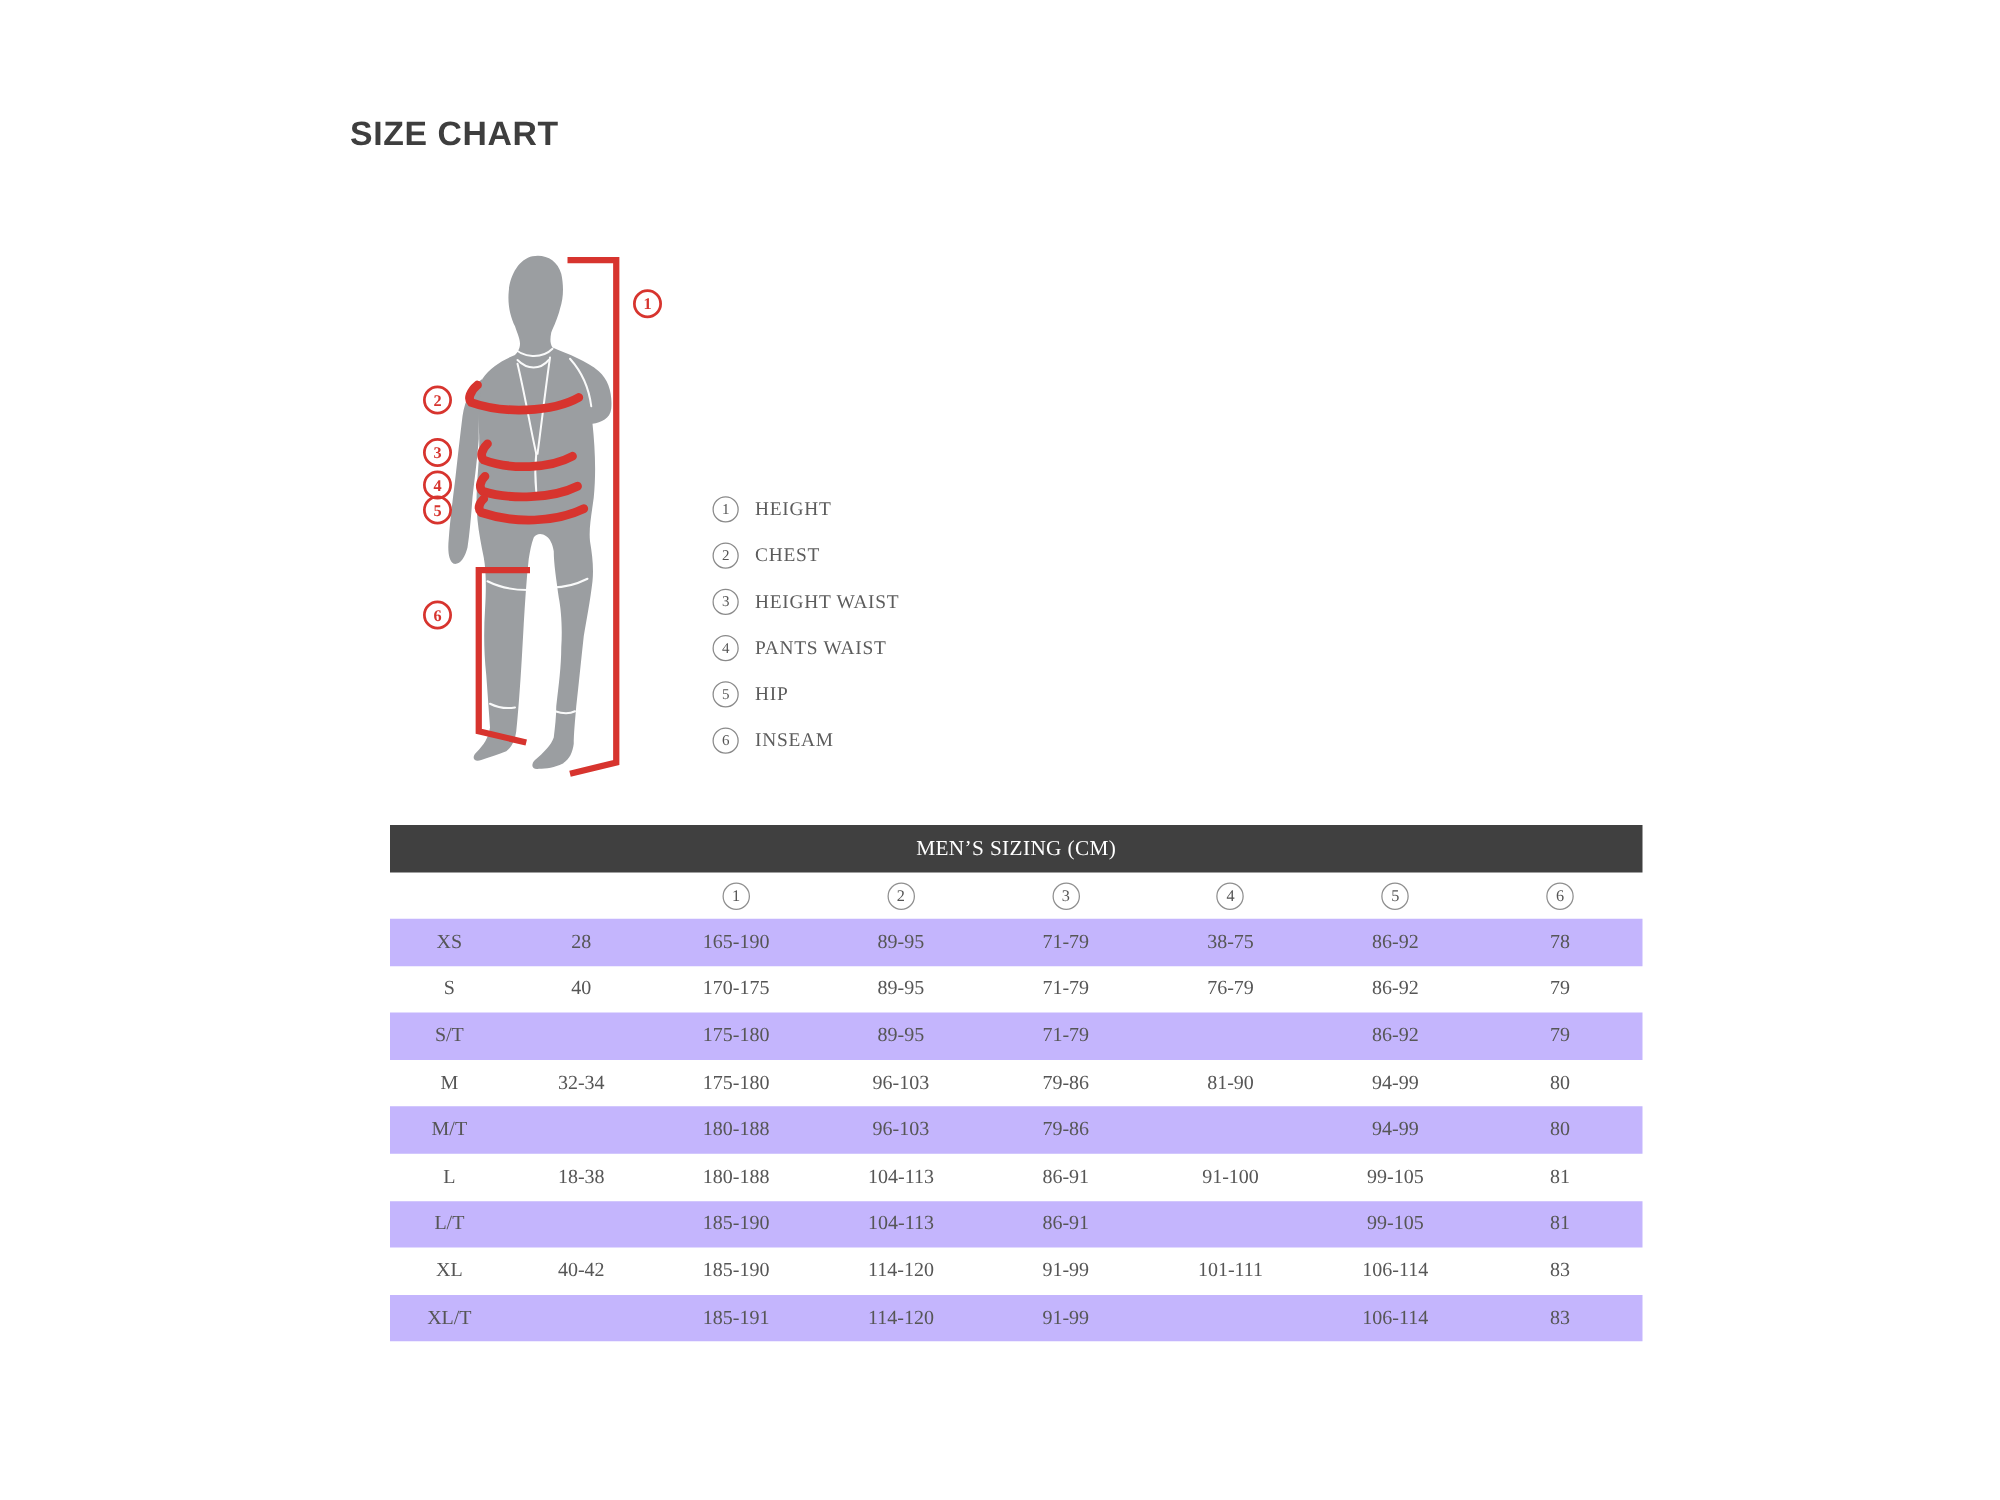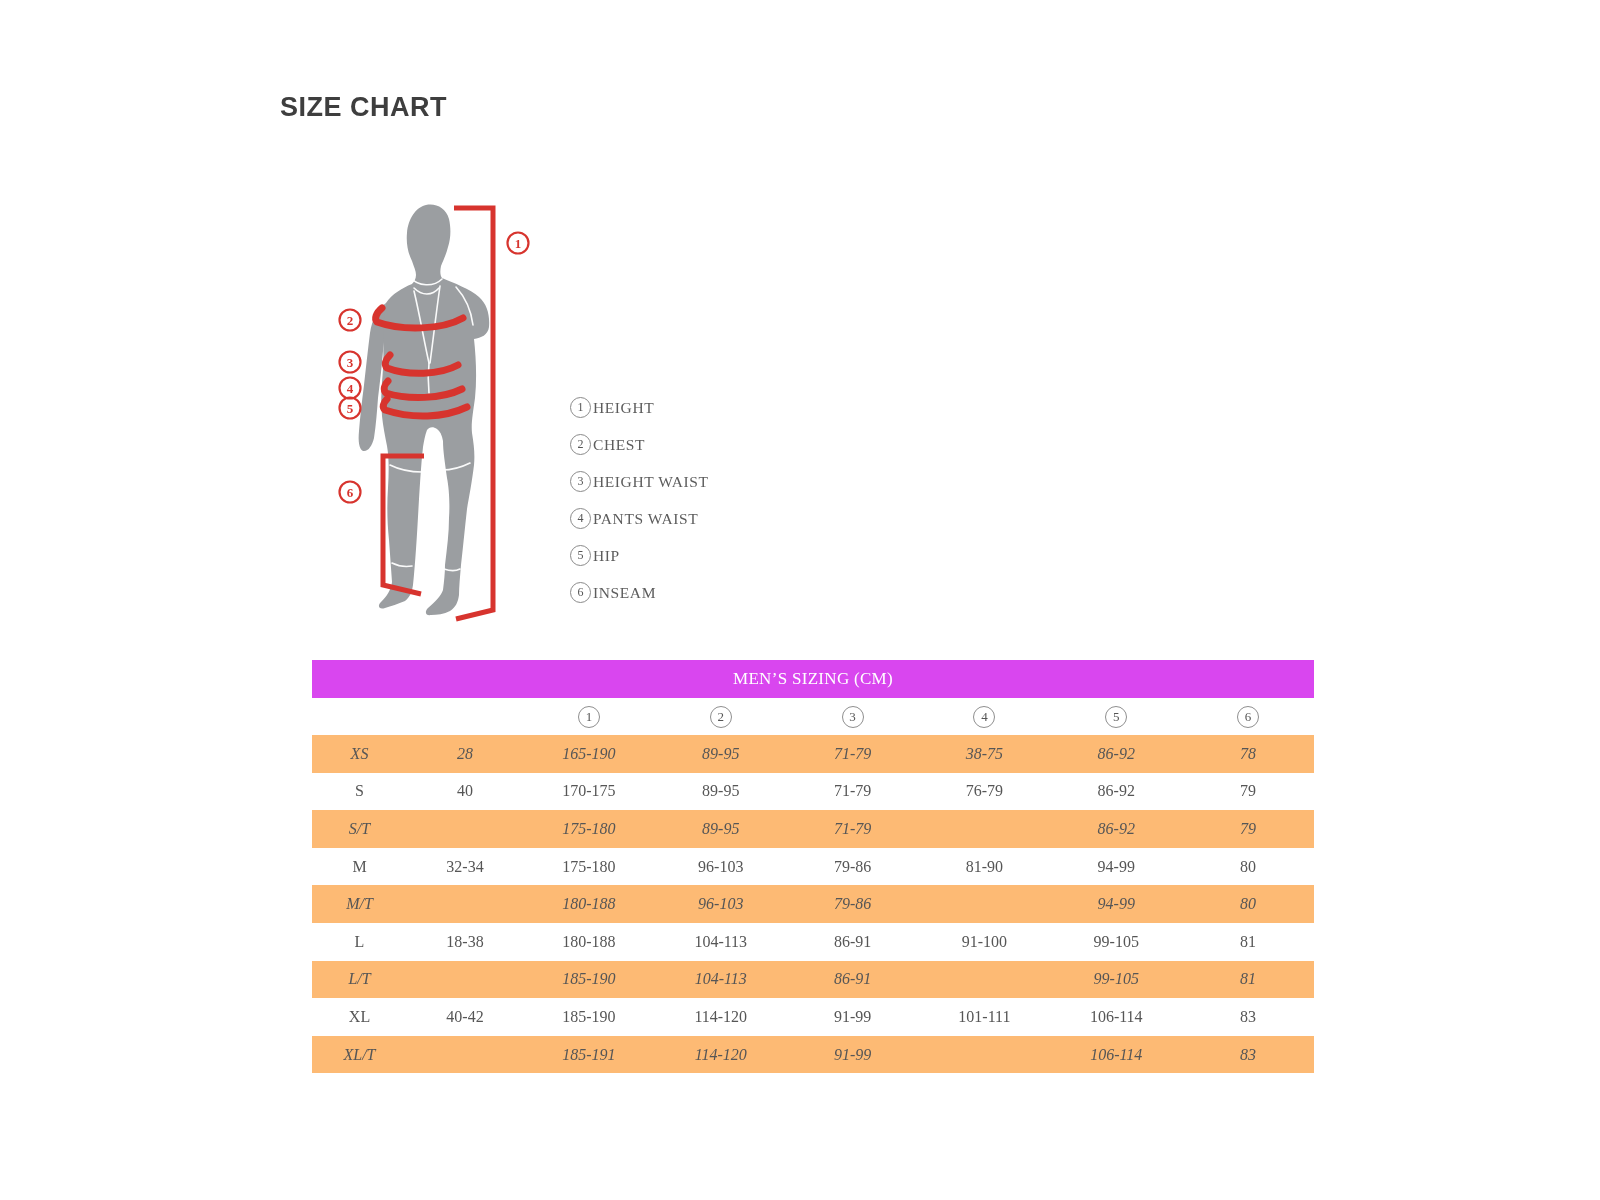--- a/index.html
+++ b/index.html
@@ -17,37 +17,37 @@
   #figure-svg { position:absolute; left:330px; top:195px; width:210px; height:430px; }
   
   #legend { position:absolute; left:570px; top:389px; }
   .legend-item { display:flex; align-items:center; height:37px; }
   .legend-num {
     box-sizing:border-box; width:21px; height:21px; border:1.5px solid #8a8a8a;
     border-radius:50%; display:flex; align-items:center; justify-content:center;
     font-size:12px; color:#555; font-family:"Liberation Serif", serif; flex:0 0 auto;
   }
   .legend-label {
-    margin-left:2px; font-size:15.5px; color:#5c5c5c; letter-spacing:0.6px;
+    margin-left:13px; font-size:15.5px; color:#5c5c5c; letter-spacing:0.6px;
   }
   
   #sizing-table { position:absolute; left:312px; top:660px; width:1002px; }
   #table-title-bar {
-    height:38px; line-height:38px; background:#d946ef; color:#ffffff;
+    height:38px; line-height:38px; background:#404040; color:#ffffff;
     text-align:center; font-size:17px; letter-spacing:0.3px;
   }
   .tgrid { display:grid; grid-template-columns:95px 116px repeat(6, 1fr); align-items:center; text-align:center; }
   #col-marker-row { height:37px; }
   .col-marker {
     box-sizing:border-box; width:22px; height:22px; border:1.2px solid #8f8f8f;
     border-radius:50%; display:inline-flex; align-items:center; justify-content:center;
     font-size:13px; color:#555; margin:0 auto;
   }
   .trow { height:37.6px; font-size:16px; color:#565656; }
-  .trow.shaded { background:#fdba74;font-style:italic; }
+  .trow.shaded { background:#c4b5fd; }
   .td { display:block; }
 </style>
 </head>
 <body>
 
 <div id="stage">
 
   <div id="page-title">SIZE CHART</div>
 
   <svg id="figure-svg" viewBox="0 0 210 430" aria-hidden="true">

